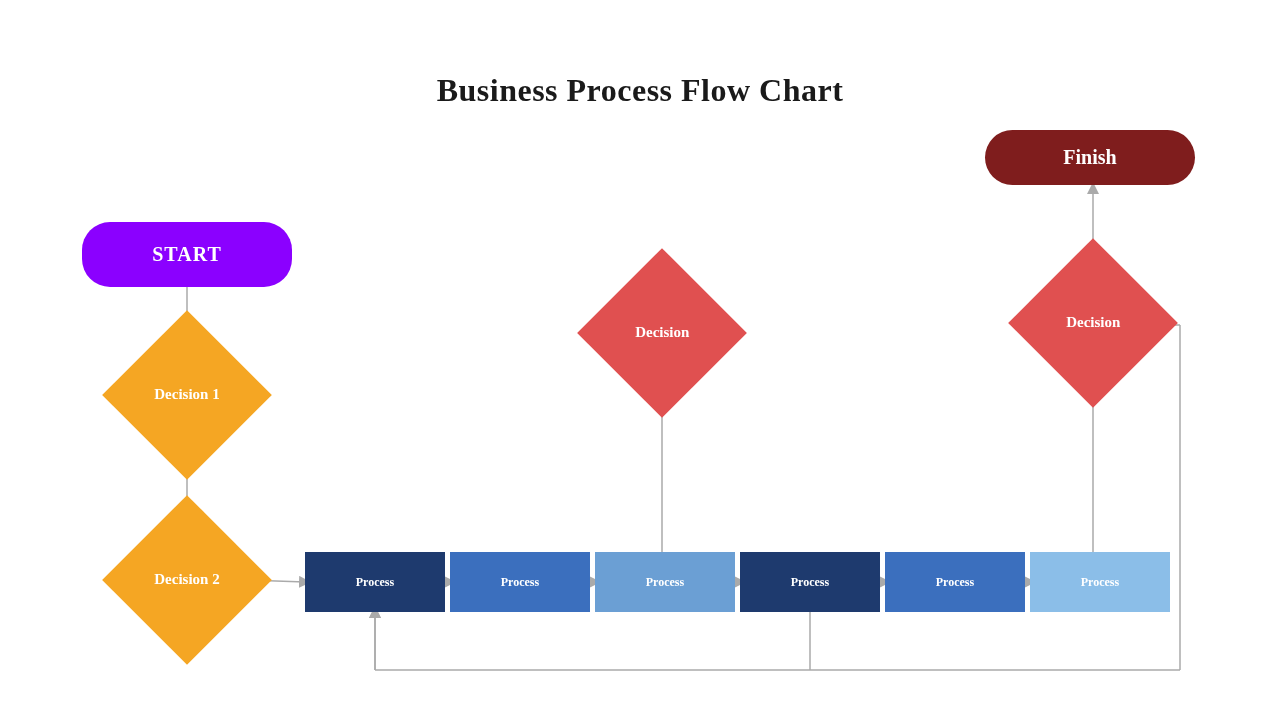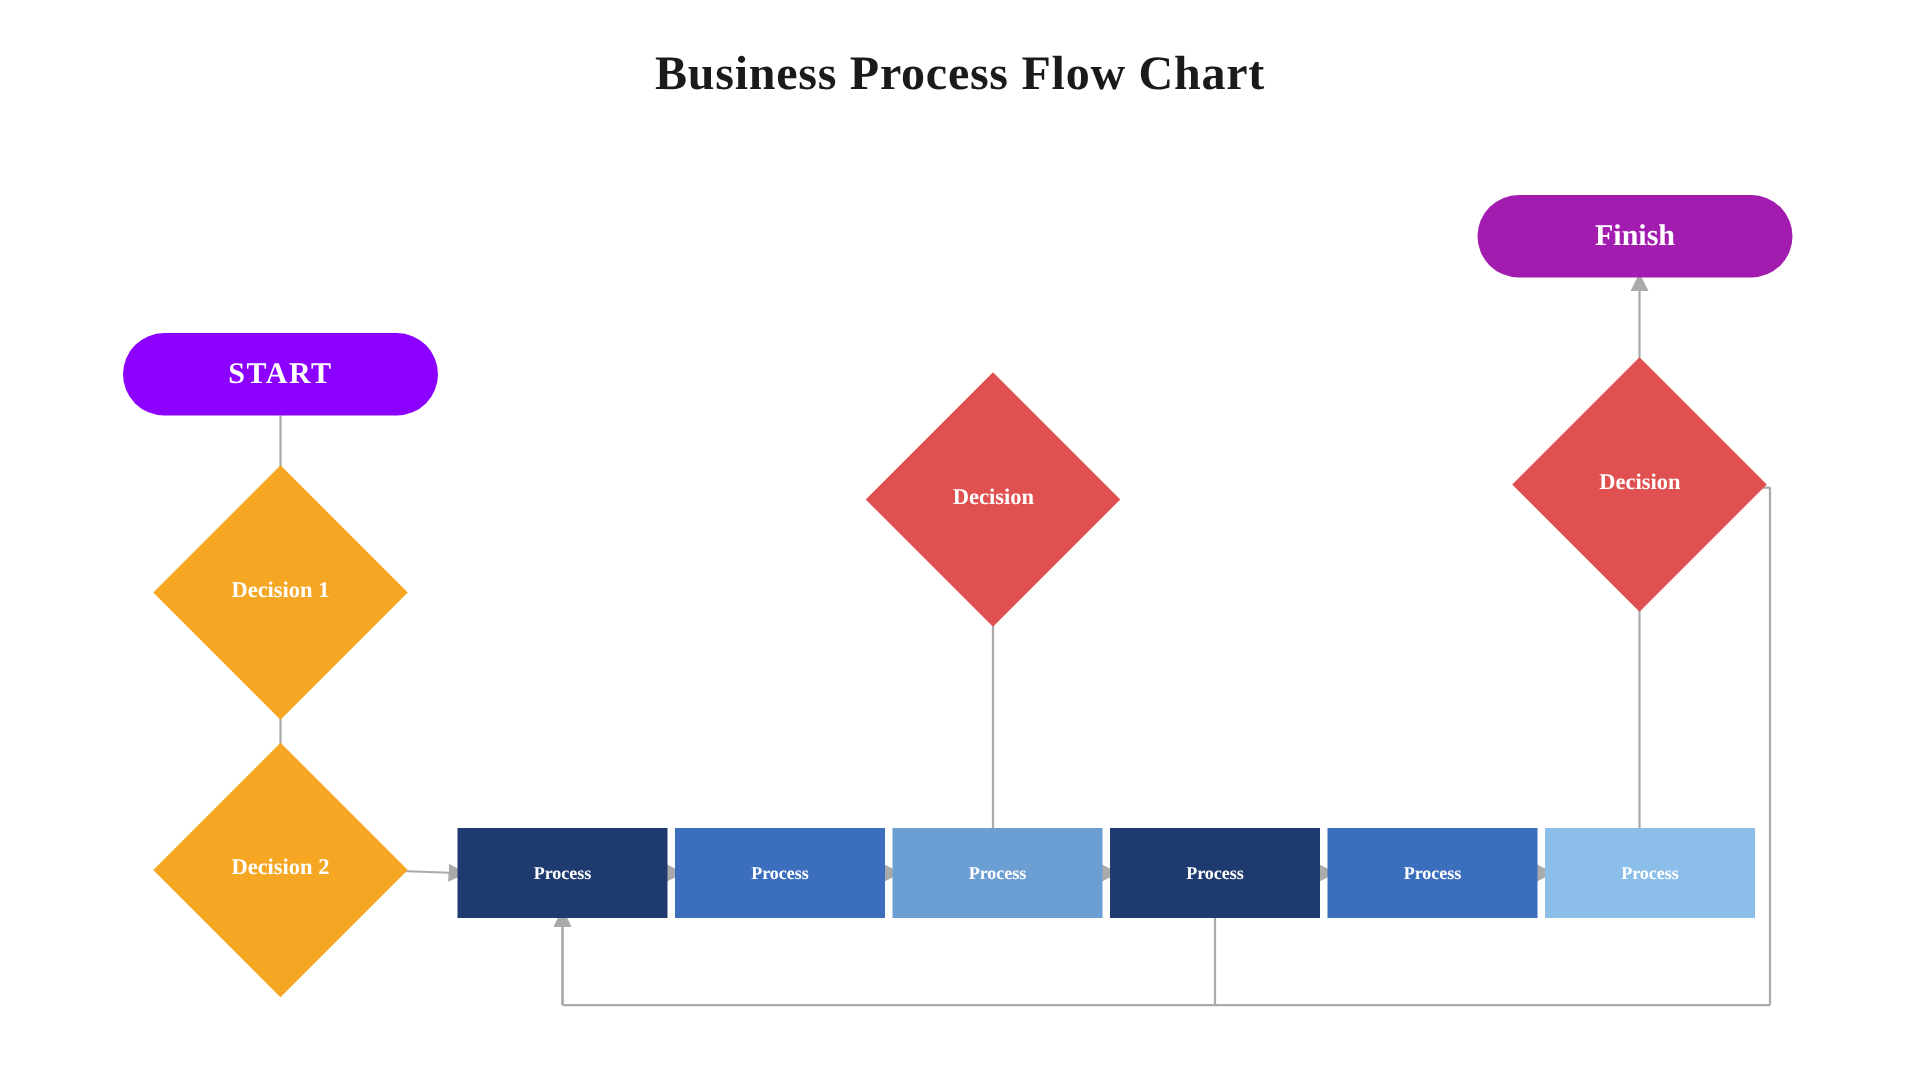--- a/index.html
+++ b/index.html
@@ -11,53 +11,54 @@
       overflow: hidden;
       position: relative;
     }
     .chart-title {
       text-align: center;
       font-size: 32px;
       font-weight: bold;
       color: #1a1a1a;
       padding-top: 30px;
       letter-spacing: 0.5px;
+      margin-top: 42px;
     }
     .chart-area {
       position: absolute;
       top: 0;
       left: 0;
       width: 1280px;
       height: 720px;
     }
     
     .start-btn {
       position: absolute;
       left: 82px;
       top: 222px;
       width: 210px;
-      height: 55px;
+      height: 65px;
       background: #8B00FF;
       border-radius: 28px;
       display: flex;
       align-items: center;
       justify-content: center;
       color: white;
       font-size: 20px;
       font-weight: bold;
       letter-spacing: 1px;
     }
     
     .finish-btn {
       position: absolute;
       left: 985px;
       top: 130px;
       width: 210px;
       height: 55px;
-      background: #a21caf;
+      background: #7f1d1d;
       border-radius: 28px;
       display: flex;
       align-items: center;
       justify-content: center;
       color: white;
       font-size: 20px;
       font-weight: bold;
     }
     
     .diamond {

